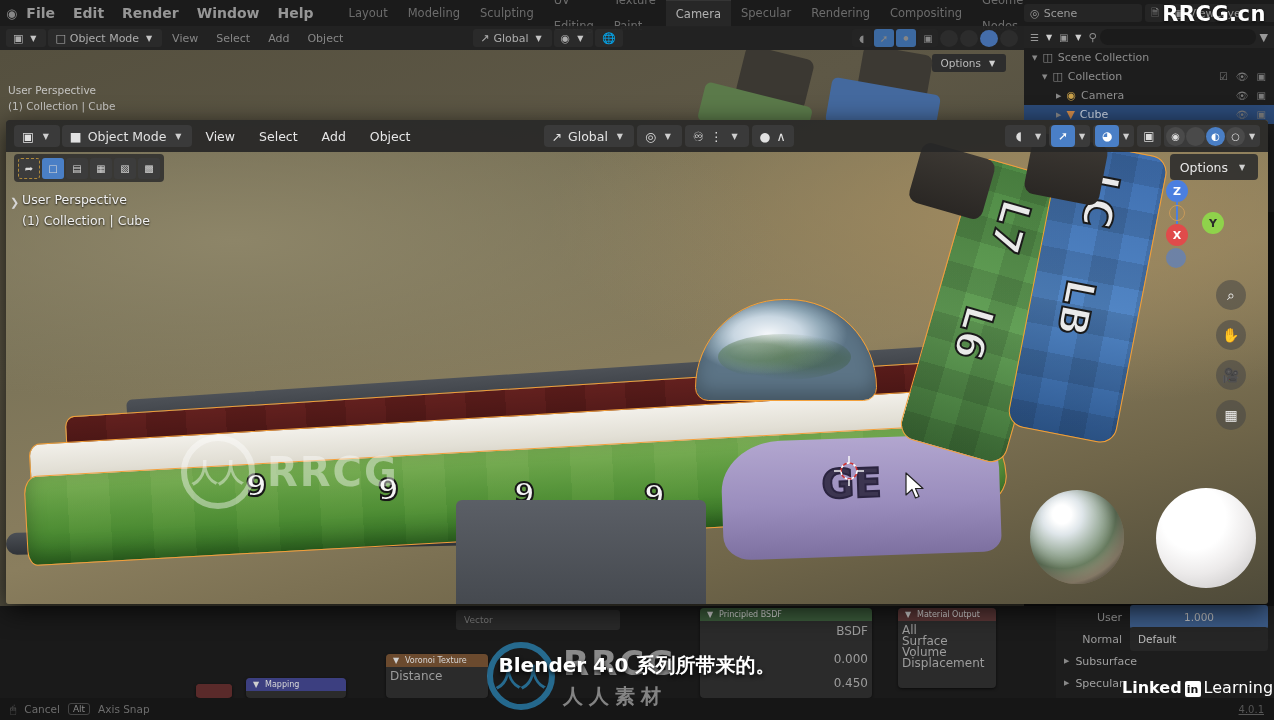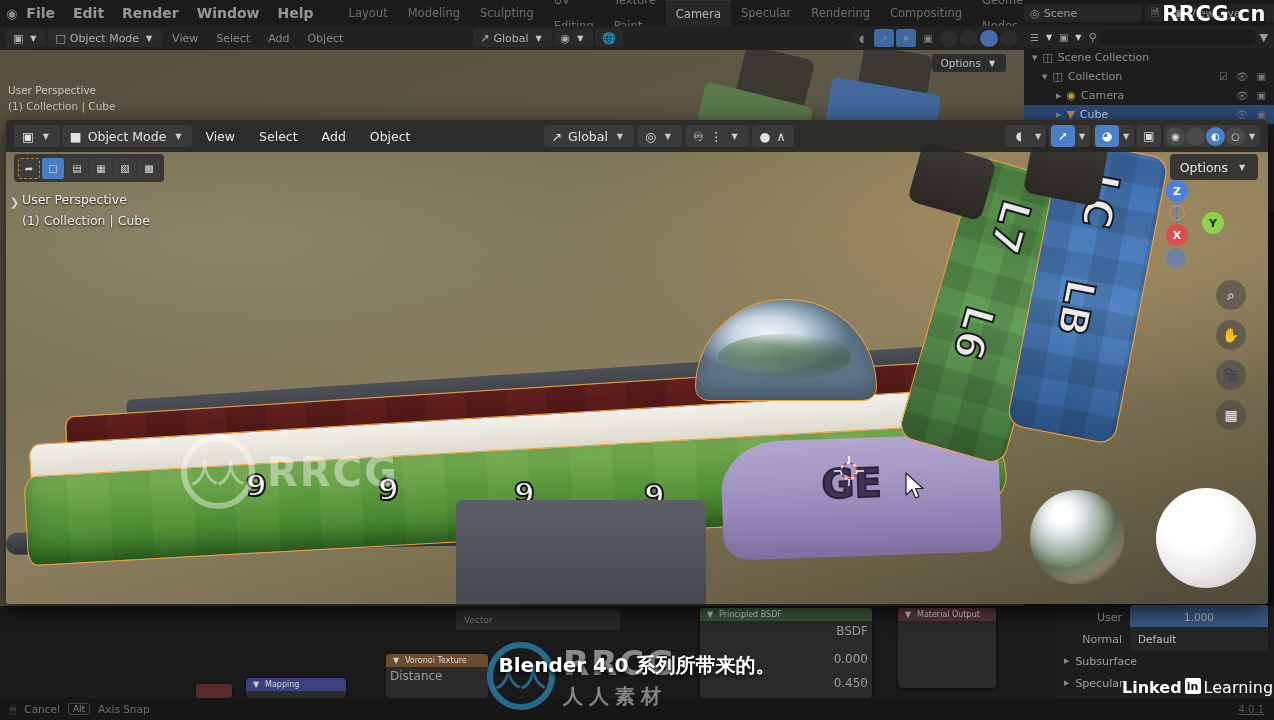--- a/index.html
+++ b/index.html
@@ -271,21 +271,21 @@
                    display:flex; align-items:center; justify-content:center; color:#2e9bd6;
                    font-size:25px; font-weight:700; }
   .wm-grey { color:#cfcfcf; font-size:34px; font-weight:700; letter-spacing:2px; }
   .wm-grey-sm { color:#c6c6c6; font-size:20px; font-weight:700; letter-spacing:6px;}
 
   .subtitle { position:absolute; width:100%; text-align:center; color:#ffffff;
               font-weight:700; text-shadow: 0 2px 4px rgba(0,0,0,.95); }
   .sub-cn { top: 652px; font-size: 20px; }
   .sub-en { top: 680px; font-size: 21px; margin-top: 48px; }
 
-  .li-logo { position:absolute; left: 1122px; top: 678px; display:flex; align-items:flex-start; gap:3px;
+  .li-logo { position:absolute; left: 1122px; top: 678px; display:flex; align-items:flex-end; gap:3px;
              color:#fff; font-size:16px; font-weight:700; }
   .li-sq { width:16px; height:16px; background:#fff; color:#111; border-radius:2px;
            display:flex; align-items:center; justify-content:center; font-size:11px; font-weight:700;}
   .li-learn { font-weight:400; }
 </style>
 </head>
 <body>
 
 <div id="app">
 
@@ -445,20 +445,34 @@
           <div>BSDF</div>
           <div style="margin-top:14px">0.000</div>
           <div style="margin-top:10px">0.450</div>
         </div>
       </div>
       <div class="node" style="left:898px;top:2px;width:98px;height:80px">
         <div class="node-hdr" style="background:#5a3636">
           <span class="ov-caret">▼</span>
           <span>Material Output</span>
         </div>
+        <div class="node-body">
+          <div class="node-sock">
+              <span>All</span>
+            </div>
+          <div class="node-sock">
+              <span>Surface</span>
+            </div>
+          <div class="node-sock">
+              <span>Volume</span>
+            </div>
+          <div class="node-sock">
+              <span>Displacement</span>
+            </div>
+        </div>
       </div>
       <div style="position:absolute;left:456px;top:4px;width:164px;height:20px;background:#2a2a2a;border-radius:3px;
                   color:#7a7a7a;font-size:9px;display:flex;align-items:center;padding-left:8px">Vector</div>
     </div>
 
     <div class="bg-props">
       <div class="prop-row">
         <span class="prop-lbl">User</span>
         <span class="prop-val blue">1.000</span>
       </div>

